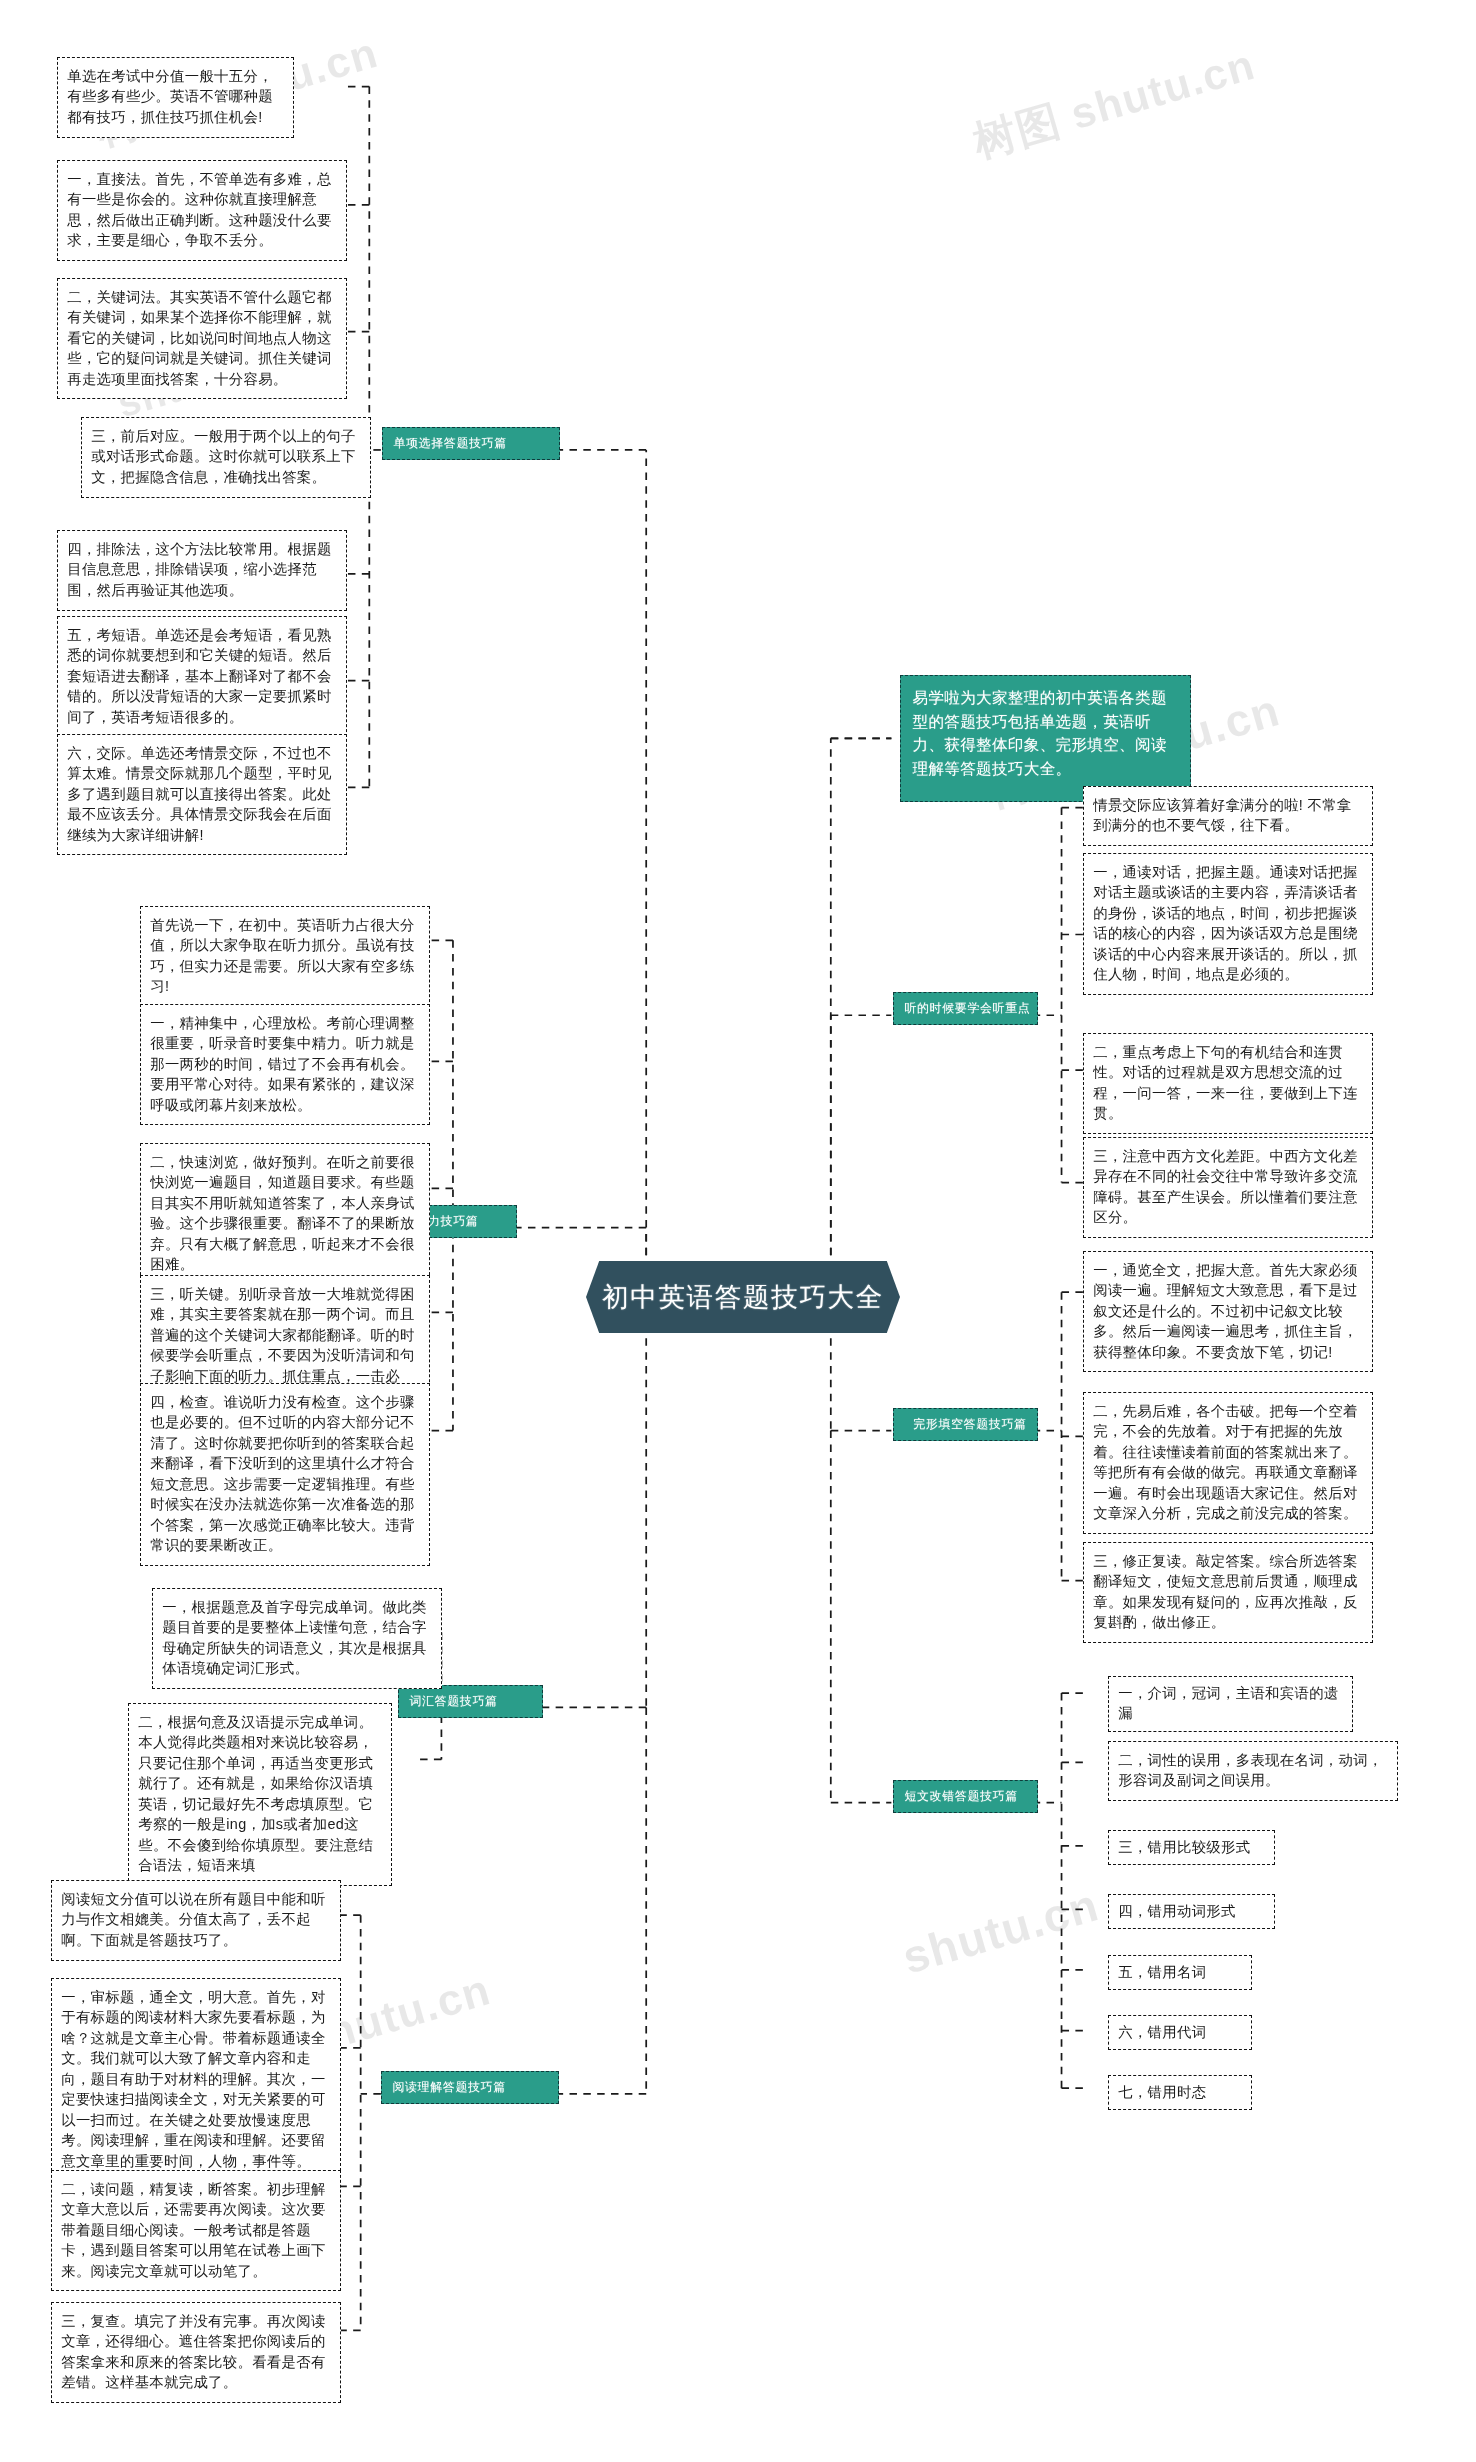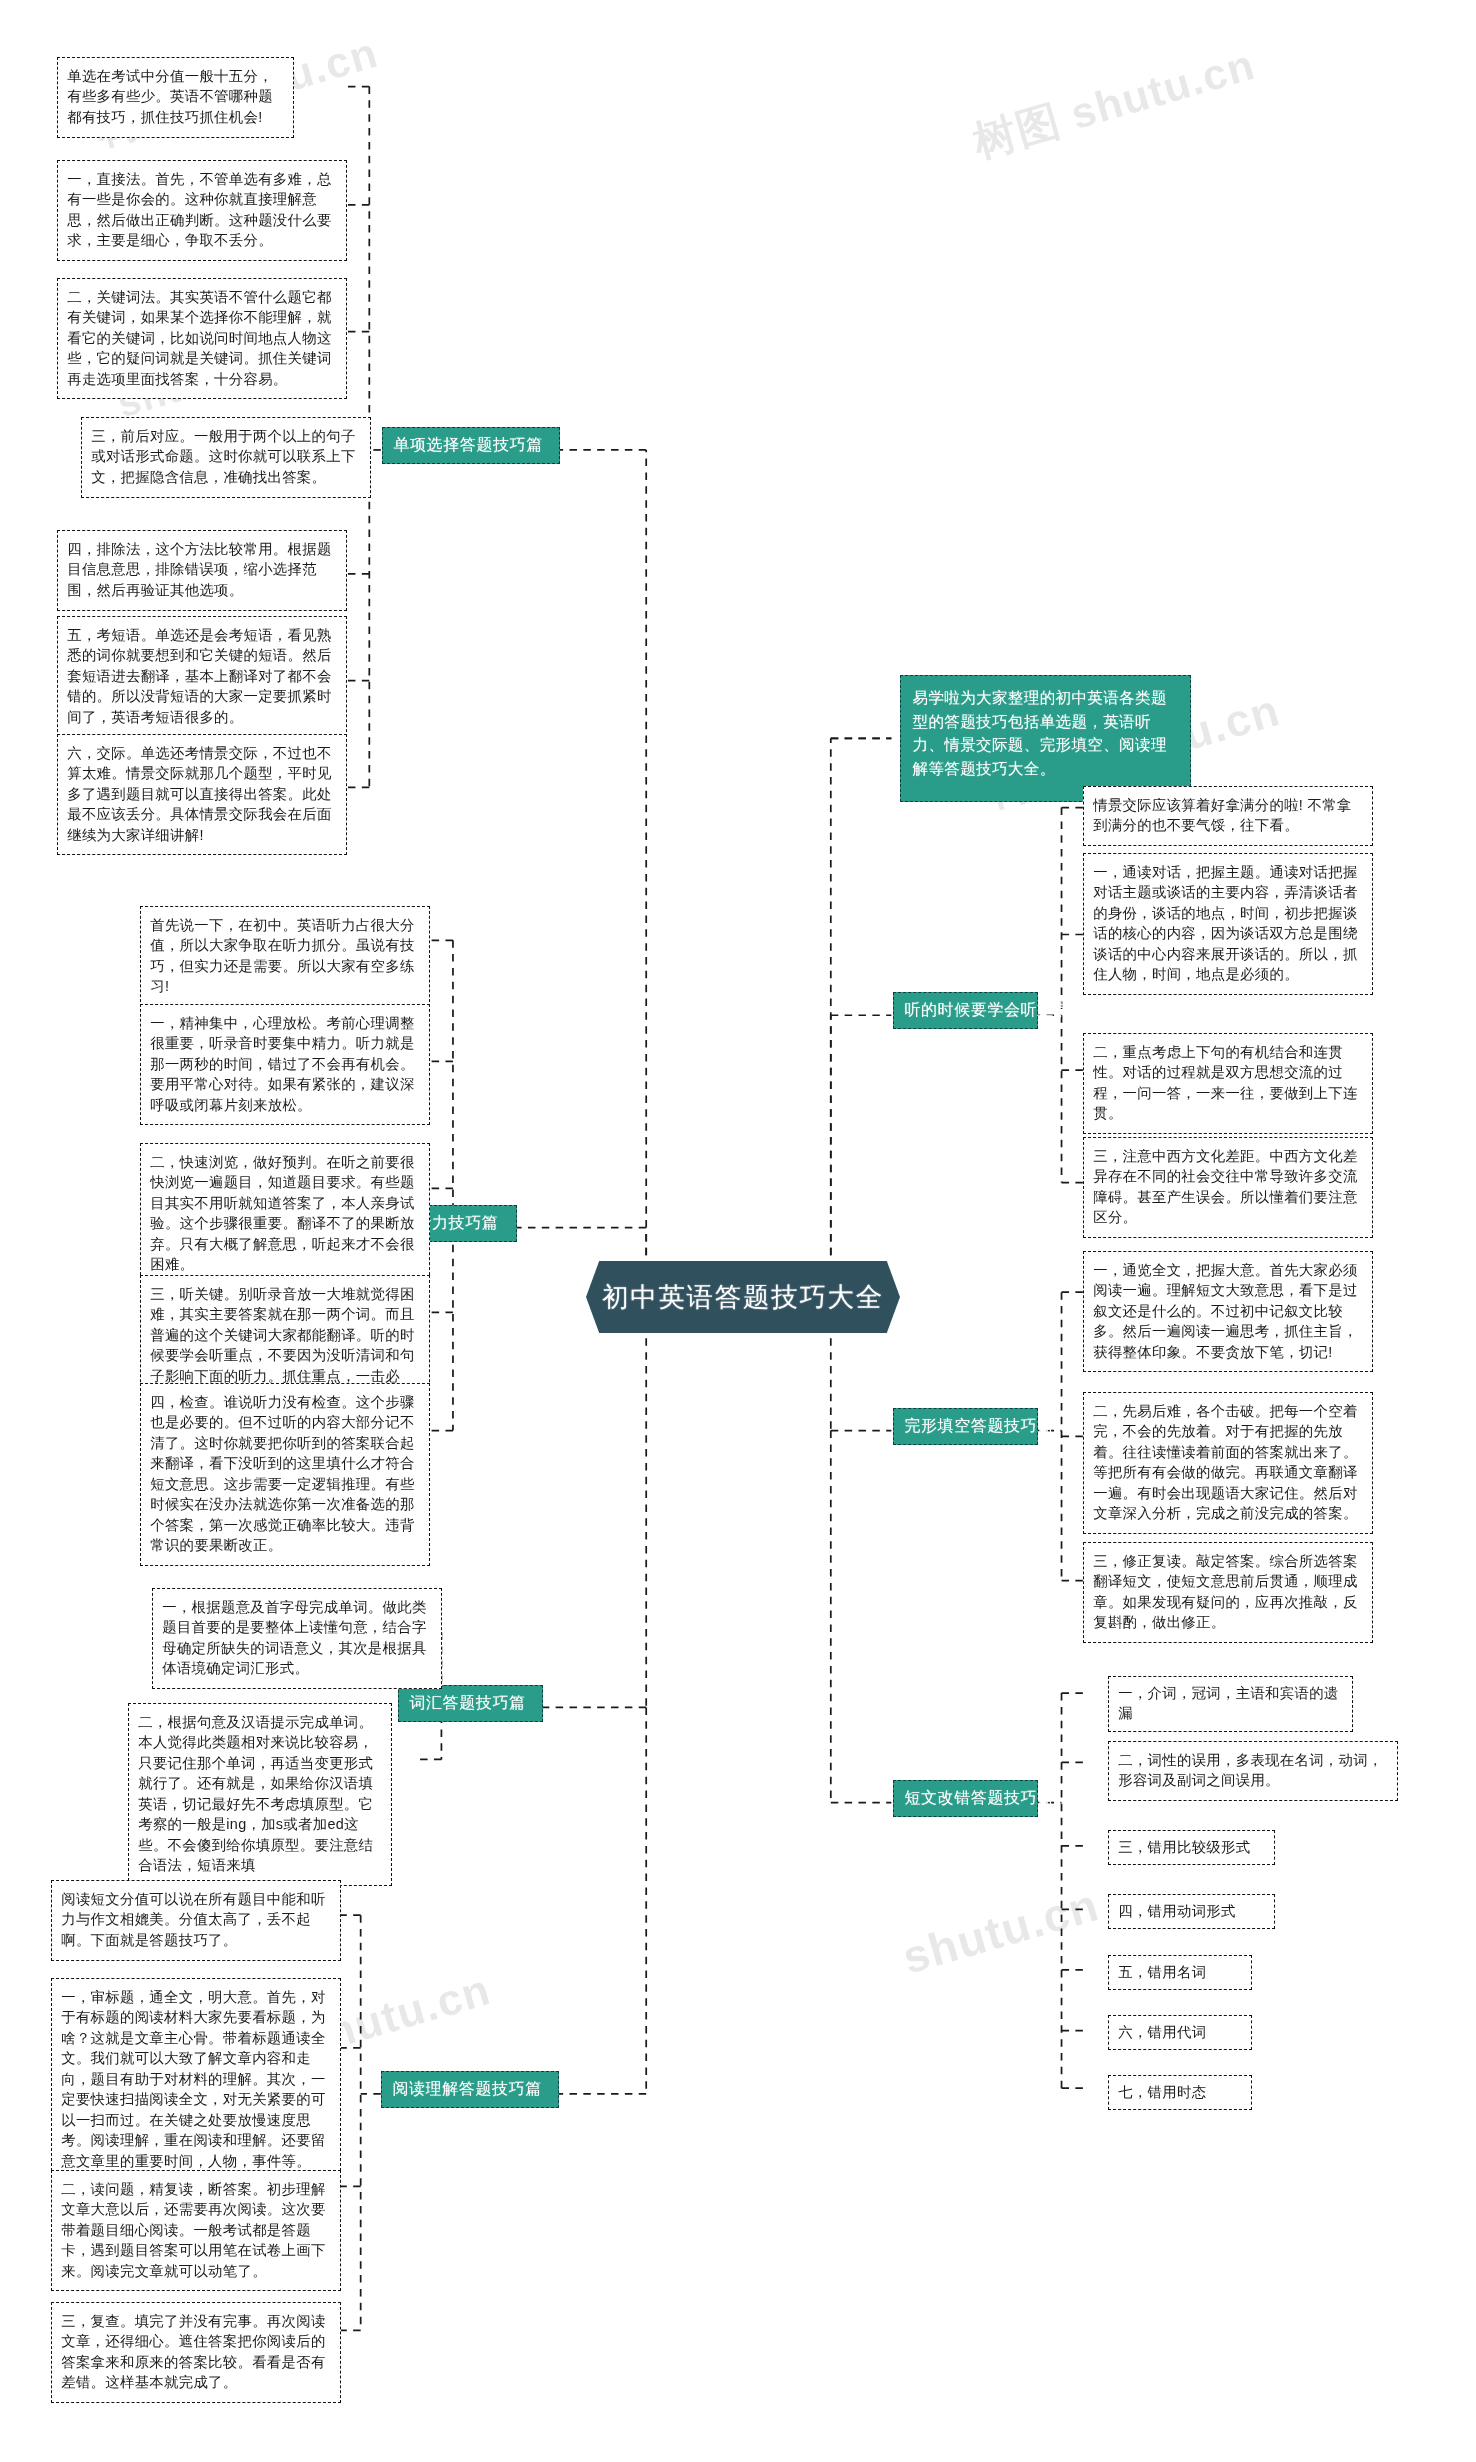--- a/index.html
+++ b/index.html
@@ -32,21 +32,21 @@
     word-break:break-all;
   }
   .node.tight{padding:5.8px 9.2px 7px 9.2px;}
 
   
   .branch{
     position:absolute;box-sizing:border-box;
     border:1.7px dashed #0f3c3c;
     background:#2a9d8a;
     color:#ffffff;
-    font-size:16px;
+    font-size:12px;
     font-weight:400;
     letter-spacing:0.6px;
     padding:7px 10.4px;
     white-space:nowrap;
     text-shadow:0 0 1.2px rgba(255,255,255,.45);
   }
 
   
   .teal-block{
     position:absolute;box-sizing:border-box;
@@ -163,21 +163,21 @@
 
     <path d="M1440 1280 H 1545"></path>
   </g>
 </svg>
 
 <div id="root" style="left:586px;top:1261px;width:314px;height:72px;">
   <span>初中英语答题技巧大全</span>
 </div>
 
 <div class="teal-block" style="left:900px;top:675px;width:291px;height:127px;">
-  <span>易学啦为大家整理的初中英语各类题型的答题技巧包括单选题，英语听力、情景交际题、完形填空、阅读理解等答题技巧大全。</span>
+  <span>易学啦为大家整理的初中英语各类题型的答题技巧包括单选题，英语听力、获得整体印象、完形填空、阅读理解等答题技巧大全。</span>
 </div>
 
 <div class="branch" style="left:382px;top:427px;width:178px;height:auto;">
   <span>单项选择答题技巧篇</span>
 </div>
 
 <div class="branch" style="left:404px;top:1205px;width:113px;height:auto;">
   <span>听力技巧篇</span>
 </div>
 

